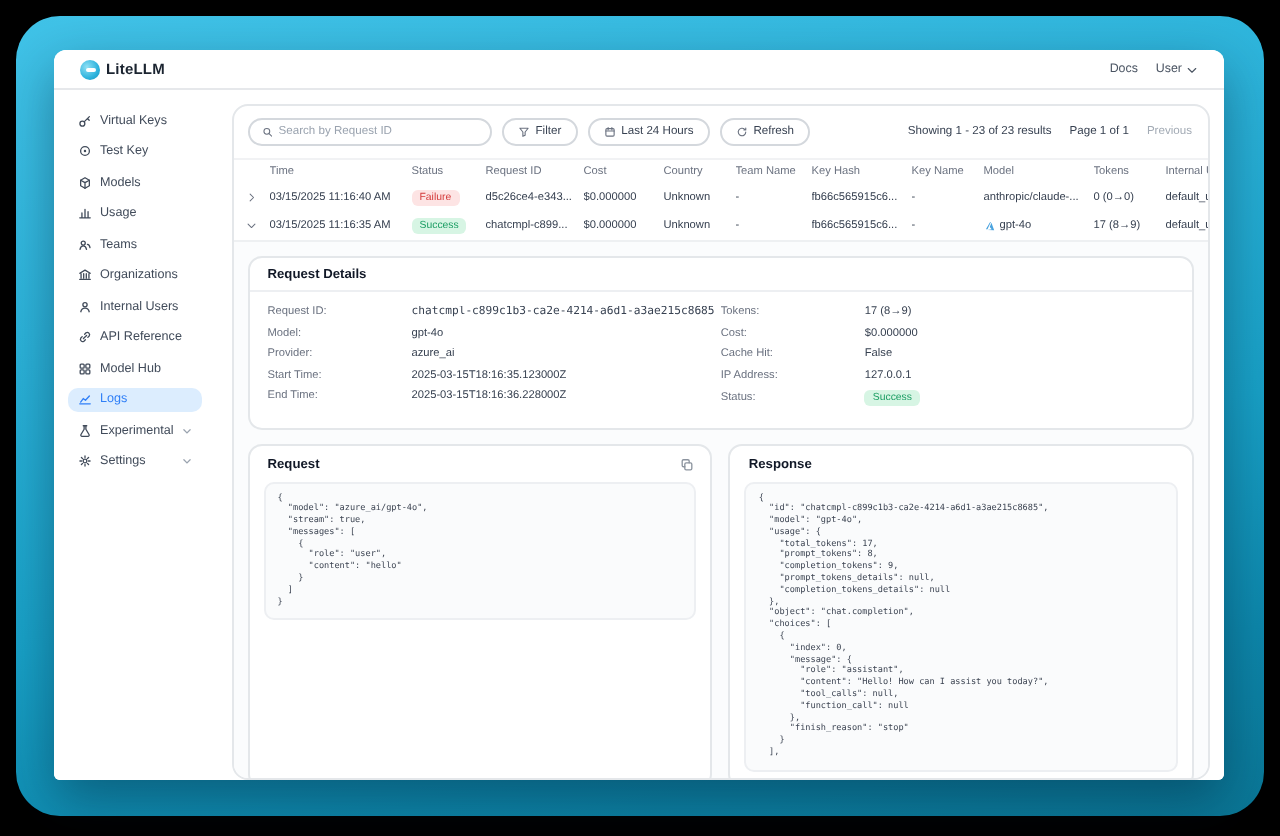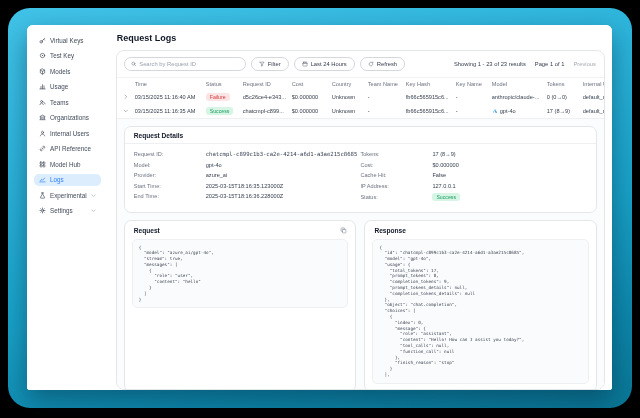--- a/index.html
+++ b/index.html
@@ -91,20 +91,35 @@
     padding:5px 6px; font-family:"DejaVu Sans Mono","Liberation Mono",monospace; font-size:4.3px;
     line-height:1.35; color:#3c4452; white-space:pre; overflow:hidden; }
 </style>
 </head>
 <body>
 
 <div class="stage">
   <div class="glow-panel"></div>
   <div class="window">
 
+    <div class="topbar">
+      <div class="brand">
+        <div class="brand-logo"></div>
+        <span class="brand-name">LiteLLM</span>
+      </div>
+      <div class="topbar-right">
+        <span>Docs</span>
+        <span class="user-menu">
+          <span>User</span>
+          <svg class="icn" width="6" height="6" viewBox="0 0 16 16">
+              <path d="M3 6l5 5 5-5"></path>
+            </svg>
+        </span>
+      </div>
+    </div>
 
     <div class="app-body">
 
       <div class="sidebar">
         <div class="side-item">
           <svg class="icn" width="7" height="7" viewBox="0 0 16 16">
               <circle cx="5" cy="11" r="2.8"></circle>
               <path d="M7.3 8.7L13 3M10.8 5.2l2 2"></path>
             </svg>
           <span>Virtual Keys</span>
@@ -186,21 +201,20 @@
               <path d="M8 2.2v1.9M8 11.9v1.9M2.2 8h1.9M11.9 8h1.9M3.9 3.9l1.4 1.4M10.7 10.7l1.4 1.4M12.1 3.9l-1.4 1.4M5.3 10.7l-1.4 1.4"></path>
             </svg>
           <span>Settings</span>
           <svg class="chev" width="5" height="5" viewBox="0 0 16 16" fill="none" stroke="currentColor" stroke-width="2" stroke-linecap="round">
               <path d="M3 6l5 5 5-5"></path>
             </svg>
         </div>
       </div>
 
       <div class="main">
-        <div class="page-title">Request Logs</div>
 
         <div class="logs-card">
 
           <div class="card-toolbar">
             <div class="search-box">
               <svg class="icn" width="6" height="6" viewBox="0 0 16 16">
                   <circle cx="7" cy="7" r="4.2"></circle>
                   <path d="M10.2 10.2L14 14"></path>
                 </svg>
               <input placeholder="Search by Request ID" style="">

